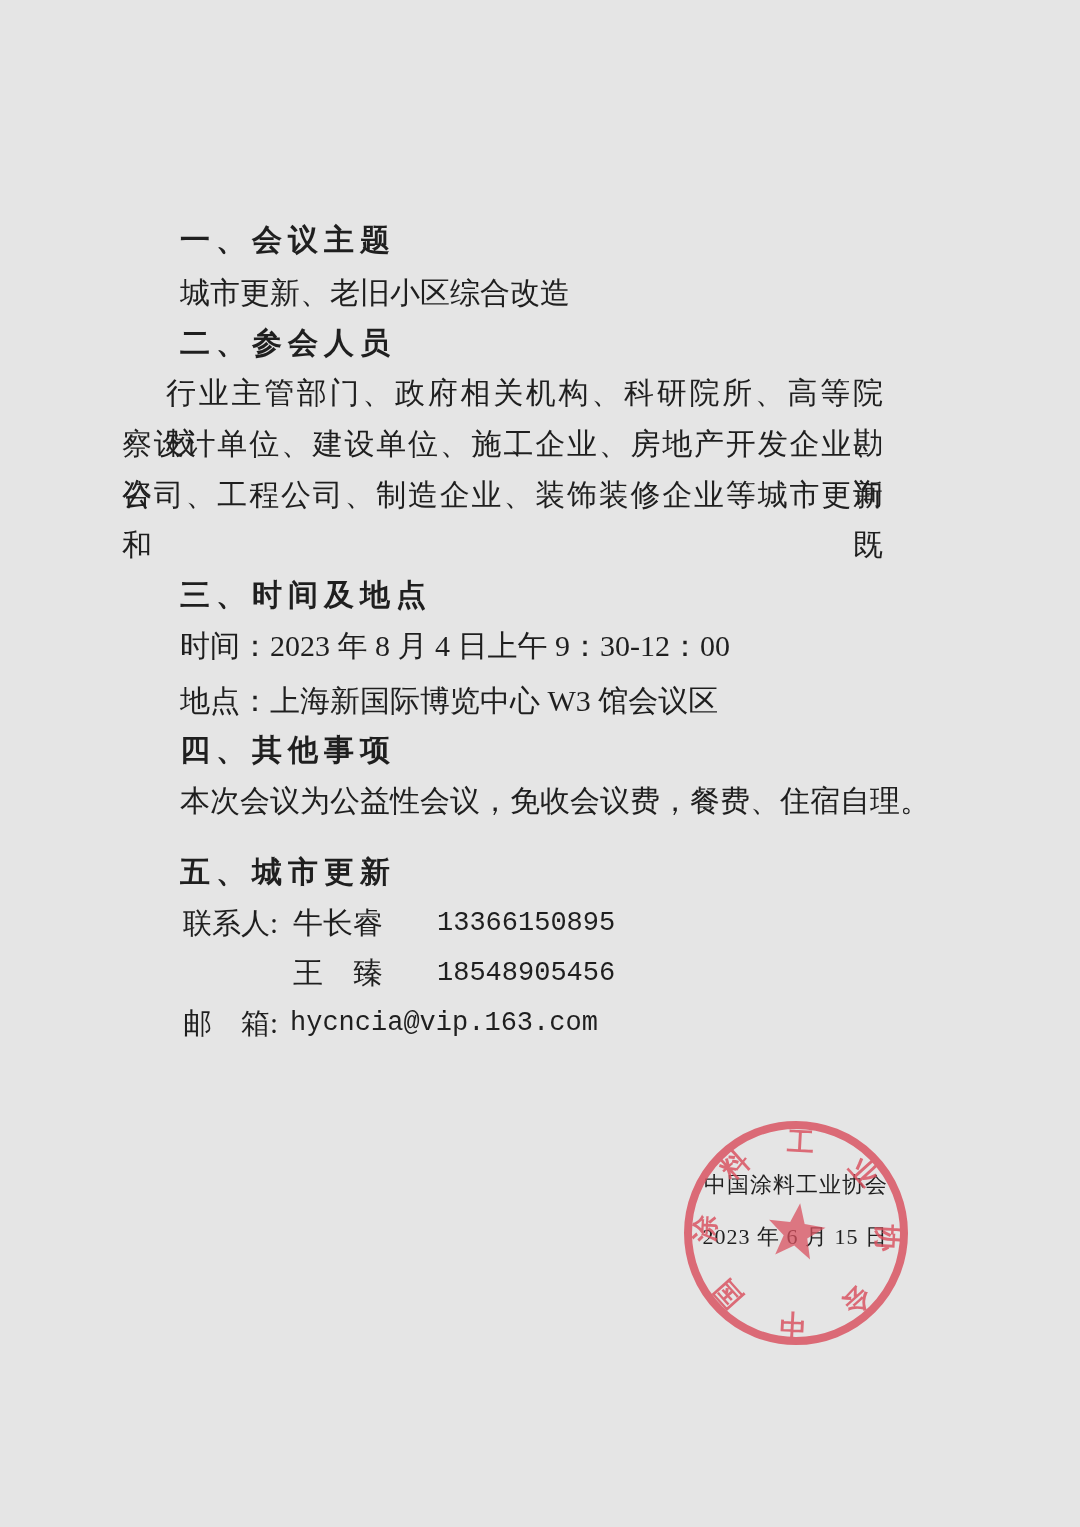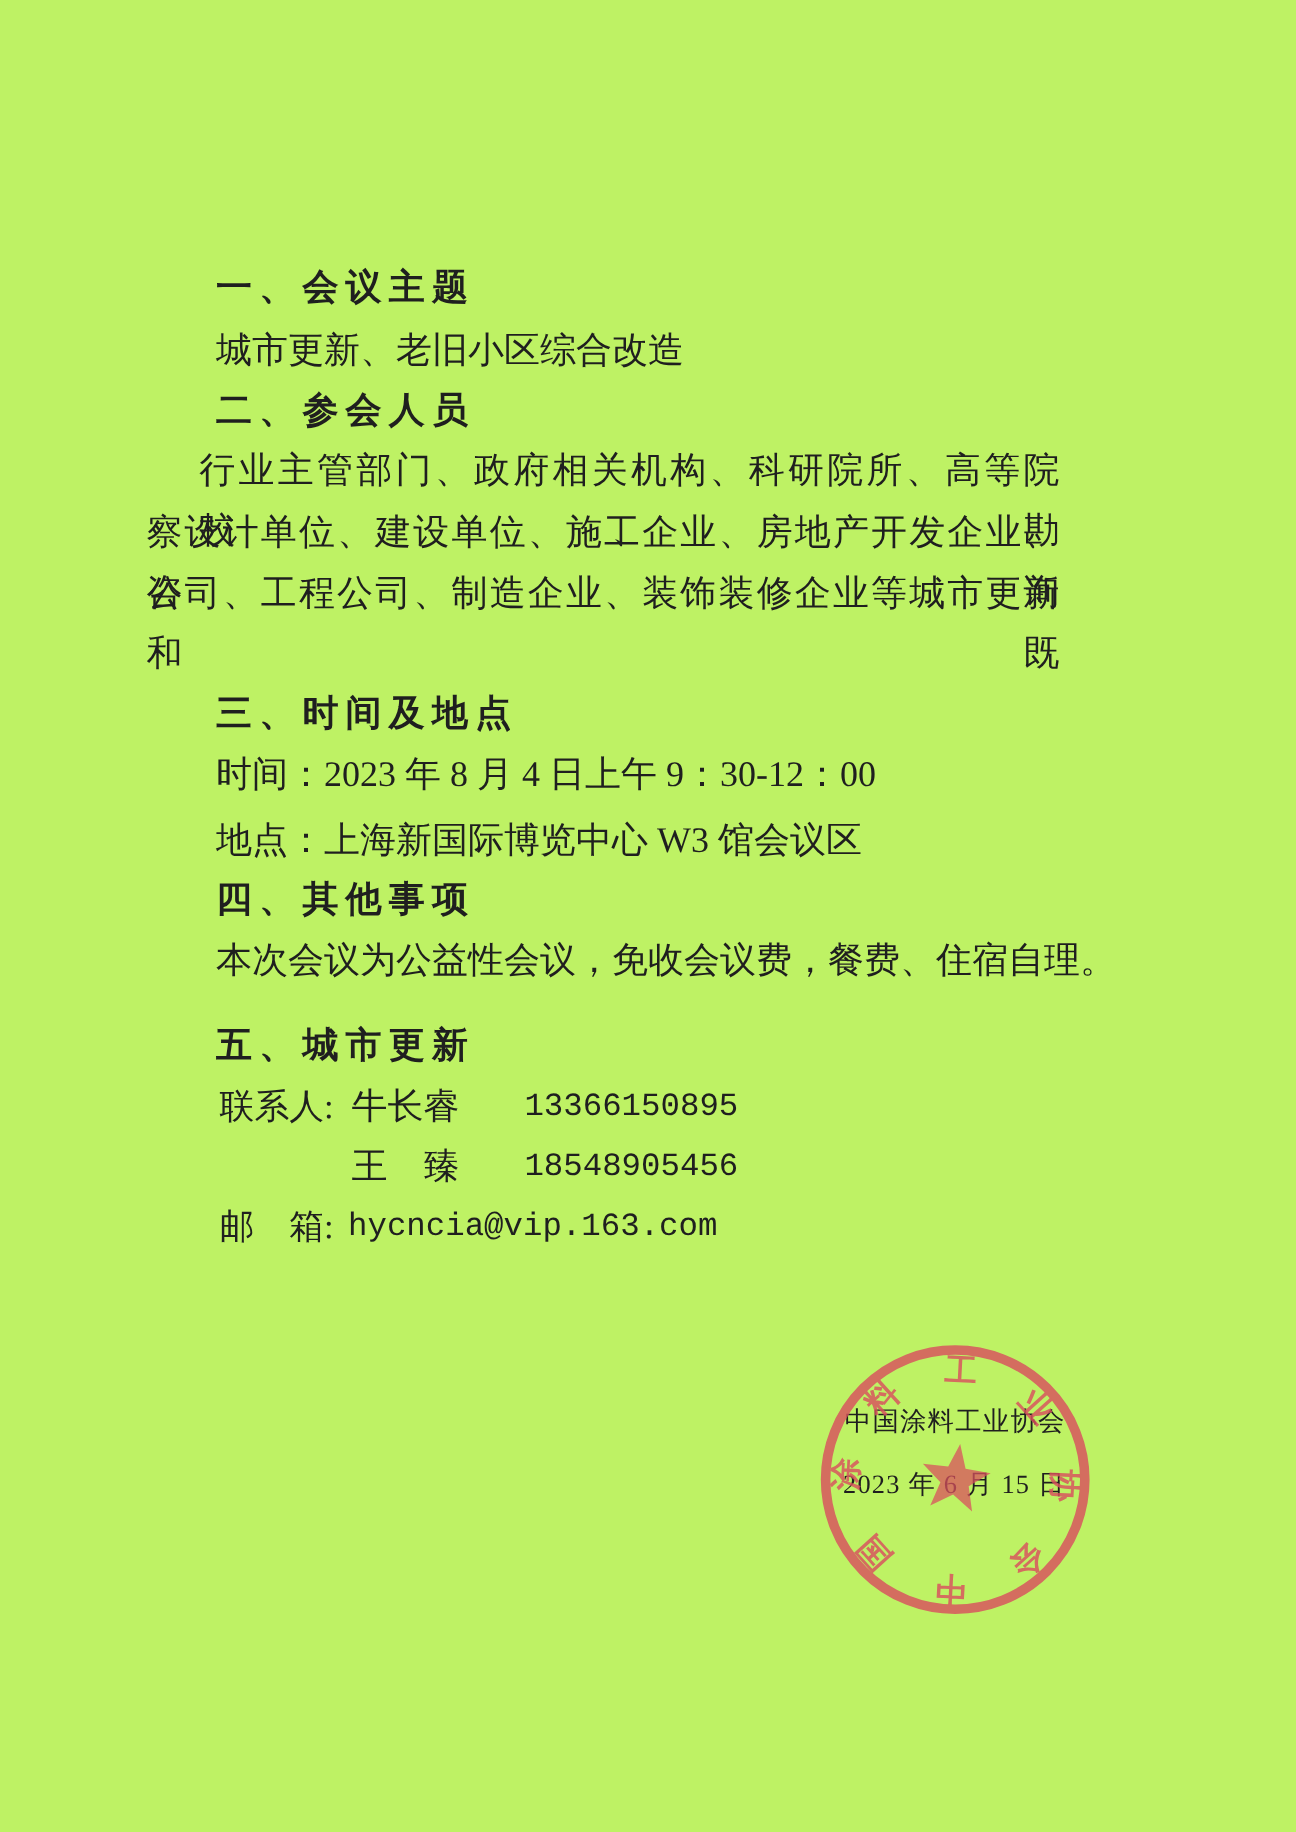--- a/index.html
+++ b/index.html
@@ -4,21 +4,21 @@
 <style>
   html,body{margin:0;padding:0;}
   body{
     width:1080px;height:1527px;
     background:#ffffff;
     font-family:"Liberation Serif","DejaVu Serif",serif;
     color:#1f1f1f;
     position:relative;
     overflow:hidden;
   }
-  .page{position:absolute;inset:0;background:#bef264;}
+  .page{position:absolute;inset:0;background:#e5e5e5;}
   .line{
     position:absolute;left:122px;width:762px;height:50px;
     line-height:50px;font-size:30px;white-space:nowrap;
   }
   .heading{
     font-weight:600;letter-spacing:6px;padding-left:58px;
   }
   .indent2{padding-left:58px;}
   .para{
     white-space:normal;text-align:justify;text-align-last:justify;

